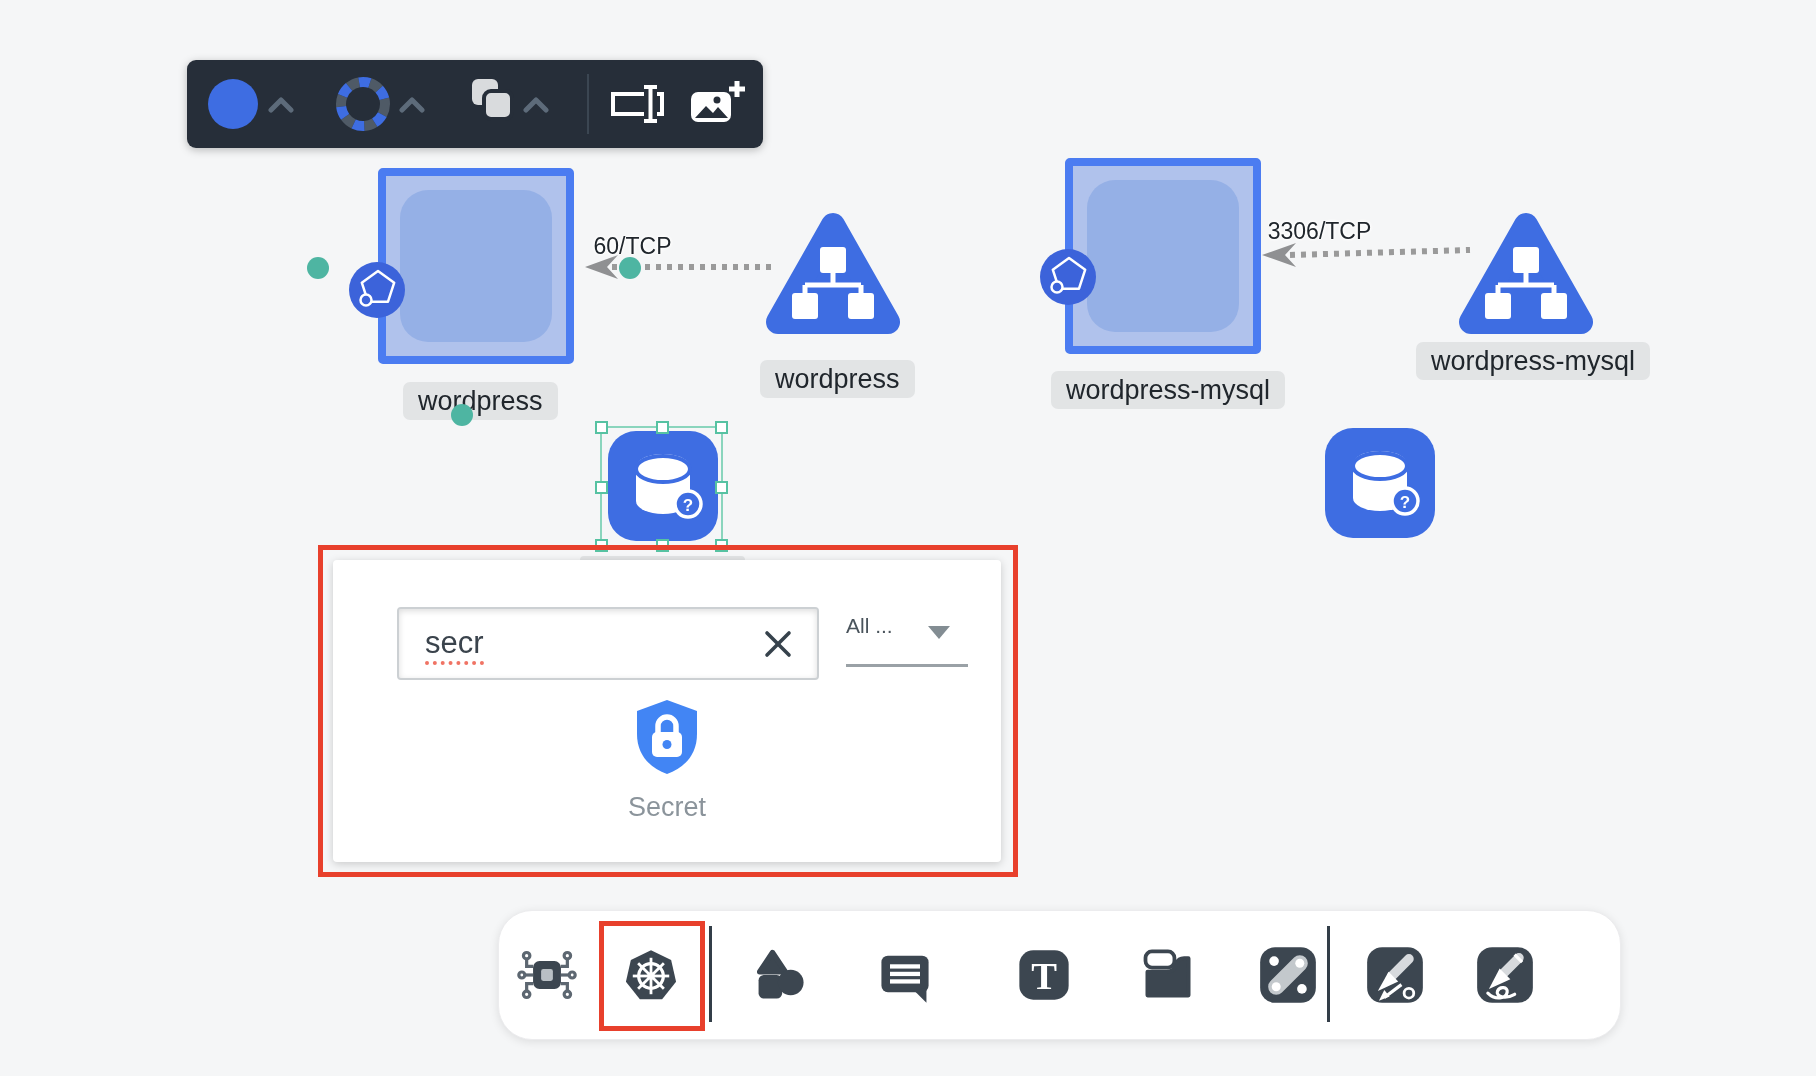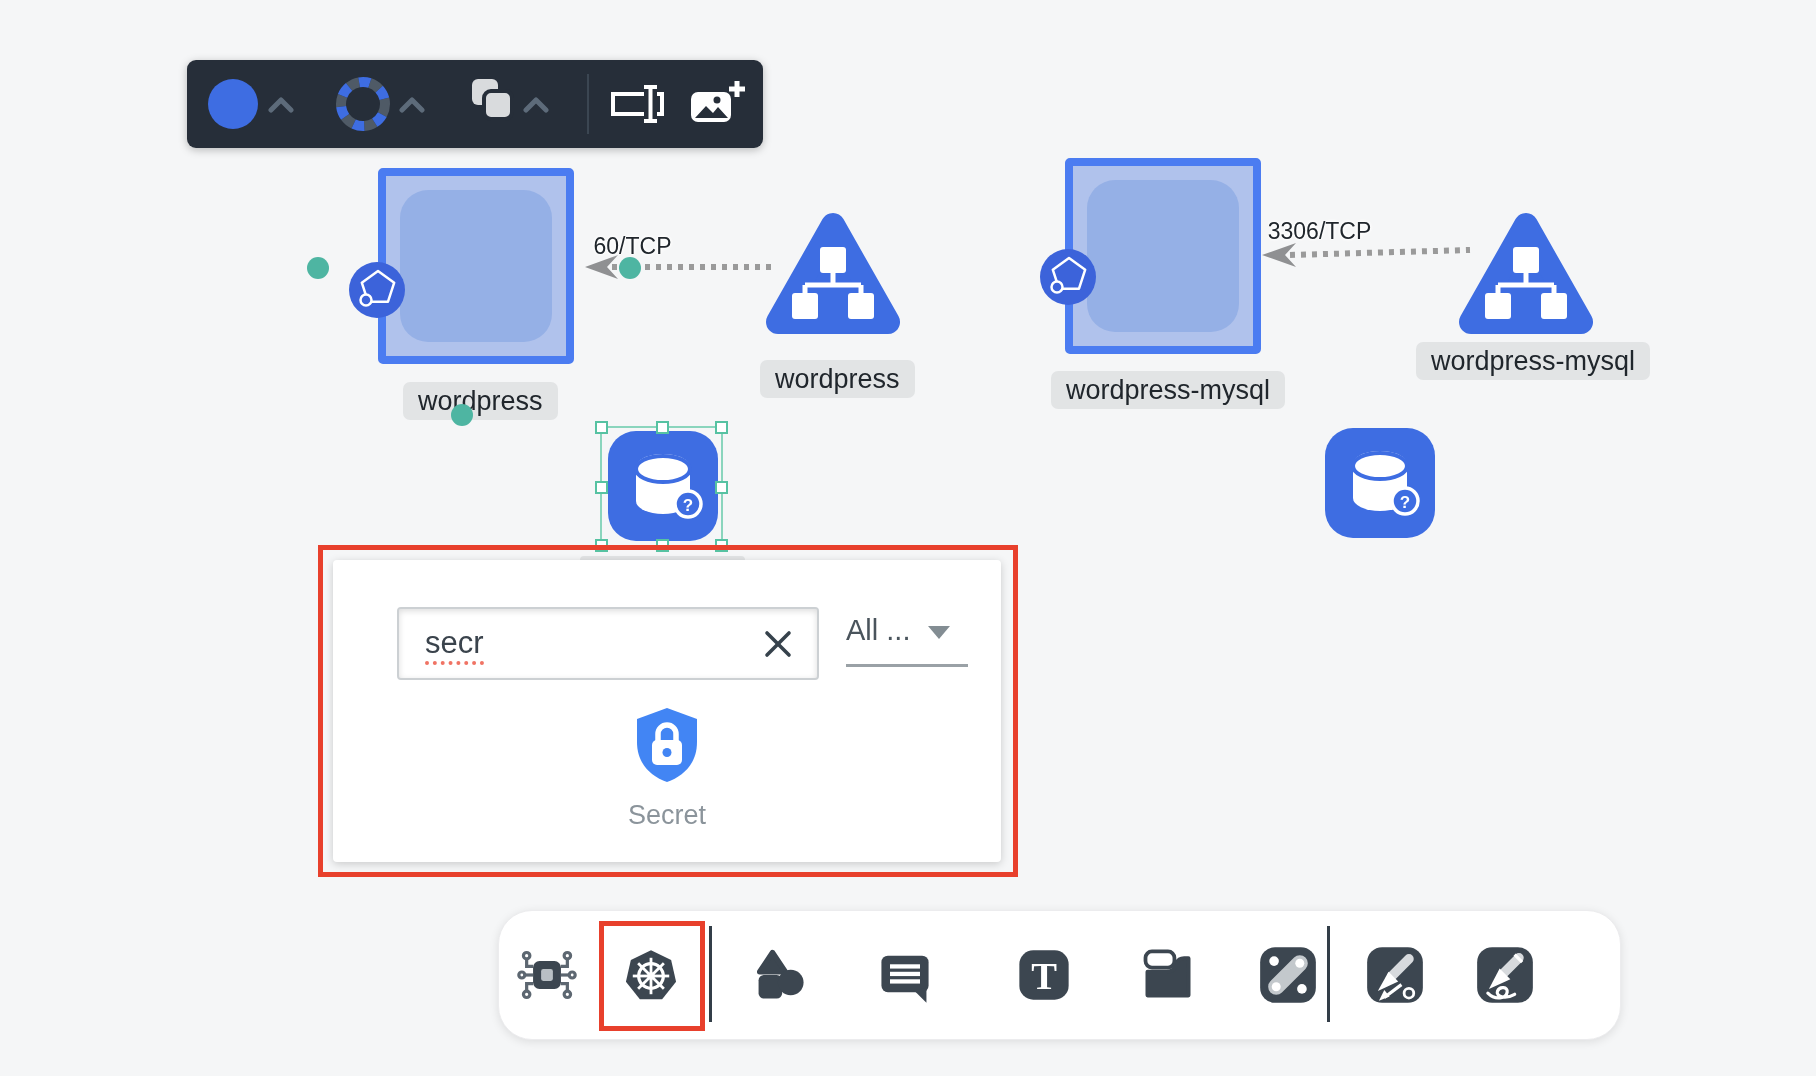--- a/index.html
+++ b/index.html
@@ -28,21 +28,21 @@
 
   
   .popup-frame{left:318px;top:545px;width:700px;height:332px;border:5px solid #e8402c;box-sizing:border-box;}
   .popup-panel{left:333px;top:560px;width:668px;height:302px;background:#fff;border-radius:4px;
                box-shadow:0 2px 8px rgba(0,0,0,.18);}
   .search-box{left:64px;top:36px;width:422px;height:73px;background:#fff;border:2px solid #ccd0d3;border-radius:4px;
               box-sizing:border-box;box-shadow:inset 0 2px 6px rgba(0,0,0,.14);margin-top:11px;}
   .search-text{position:absolute;left:26px;top:16px;font-size:31px;color:#3a434c;}
   .search-text span{border-bottom:4px dotted #f07364;padding-bottom:1px;}
   .filter-underline{left:513px;top:104px;width:122px;height:3px;background:#9aa1a6;}
-  .filter-label{left:513px;top:54px;font-size:29px;color:#4a545c;}
+  .filter-label{left:513px;top:54px;font-size:21px;color:#4a545c;}
   .filter-caret{left:595px;top:66px;width:0;height:0;border-left:11px solid transparent;border-right:11px solid transparent;border-top:13px solid #838d93;}
   .result-label{font-size:27px;color:#8b949b;text-align:center;}
 
   
   .bottom-toolbar{left:498px;top:910px;width:1123px;height:130px;background:#fff;border-radius:34px;
                   box-shadow:0 2px 10px rgba(0,0,0,.10);border:1px solid #ececee;box-sizing:border-box;}
   .bt-divider{width:3px;height:96px;background:#333e48;}
   .red-box{border:5px solid #e8402c;box-sizing:border-box;}
   .toolbtn{cursor:pointer;}
 </style>
@@ -209,21 +209,21 @@
       <svg class="abs" style="right:22px;top:18px;" width="34" height="34" viewBox="0 0 34 34">
         <line x1="6" y1="6" x2="28" y2="28" stroke="#36424c" stroke-width="3.6" stroke-linecap="round"></line>
         <line x1="28" y1="6" x2="6" y2="28" stroke="#36424c" stroke-width="3.6" stroke-linecap="round"></line>
       </svg>
     </div>
 
     <div class="abs filter-label">All ...</div>
     <div class="abs filter-caret"></div>
     <div class="abs filter-underline"></div>
 
-    <div class="abs toolbtn" style="left:284px;top:138px;width:100px;height:150px;">
+    <div class="abs toolbtn" style="left:284px;top:130px;width:100px;height:150px;">
       <svg class="abs" style="left:14px;top:8px;" width="72" height="78" viewBox="0 0 72 78">
         <path d="M36,2 L66,13 V36 C66,57 53,70 36,76 C19,70 6,57 6,36 V13 Z" fill="#4285f4"></path>
         <path d="M27,36 V28 a9,9 0 0 1 18,0 v8" fill="none" stroke="#fff" stroke-width="5.5"></path>
         <rect x="21" y="34" width="30" height="25" rx="5" fill="#fff"></rect>
         <circle cx="36" cy="46.5" r="4.5" fill="#4285f4"></circle>
       </svg>
       <div class="abs result-label" style="left:0;top:102px;width:100px;">Secret</div>
     </div>
   </div>
 

